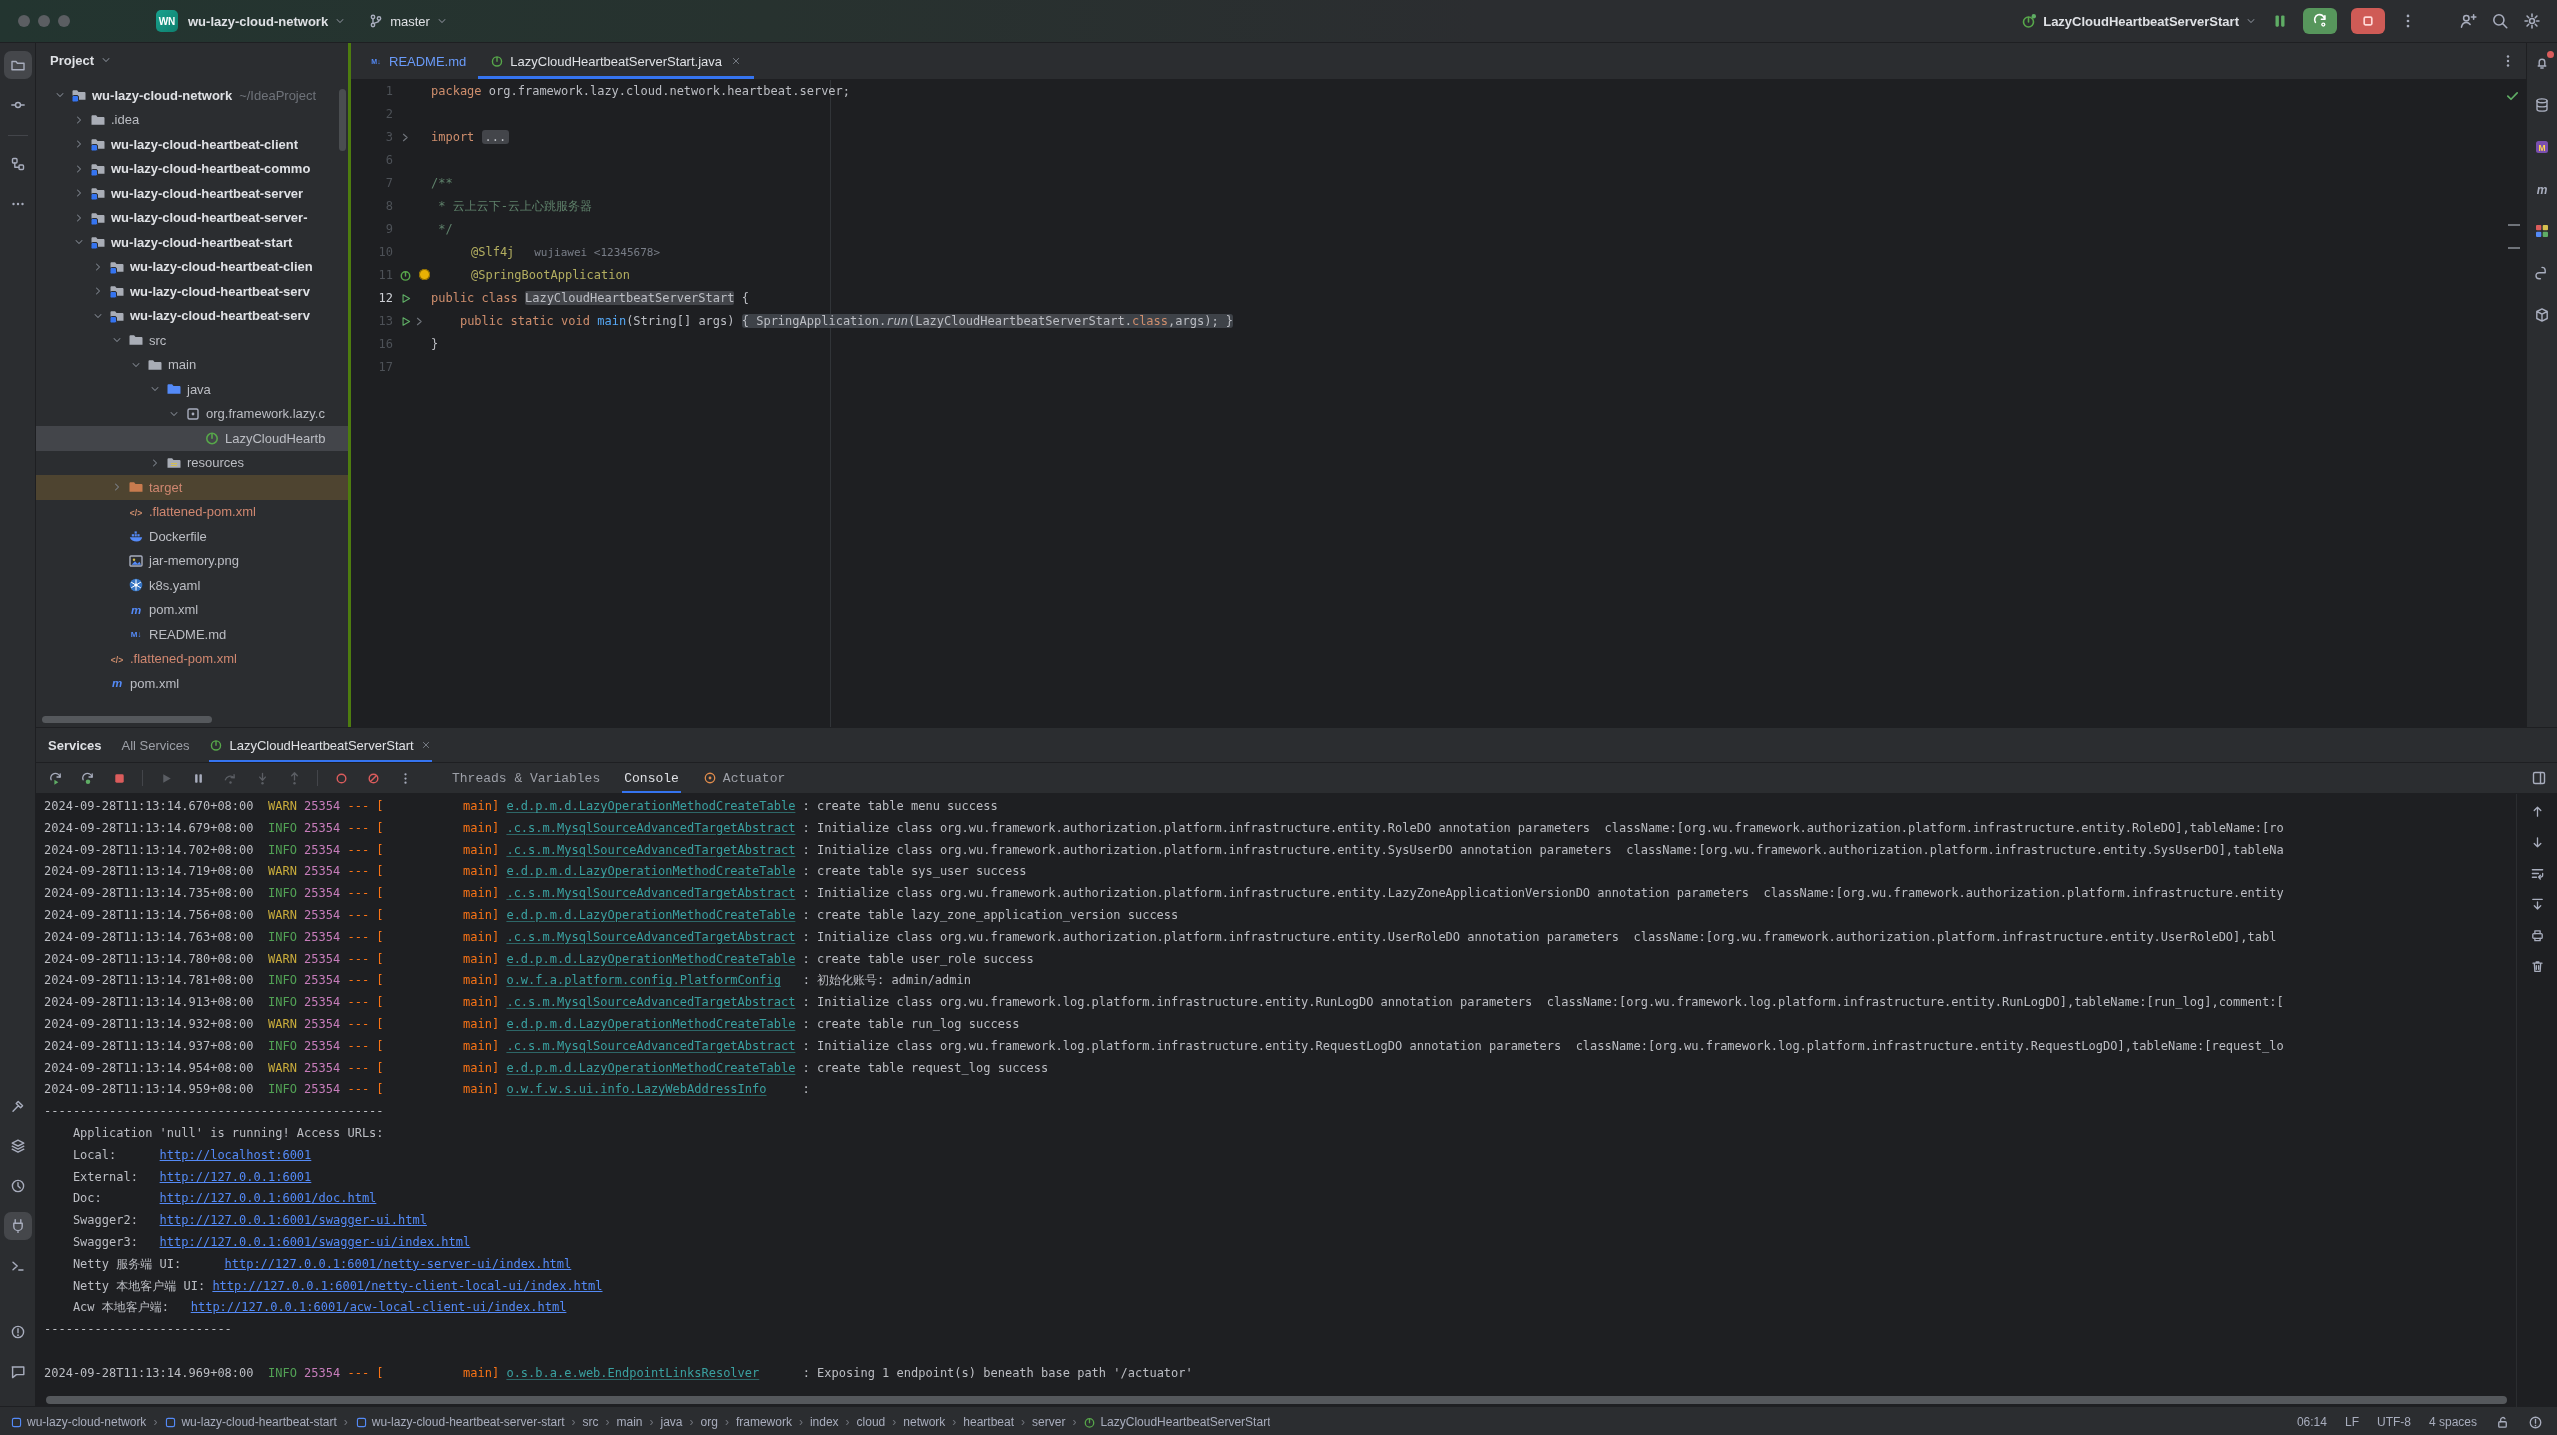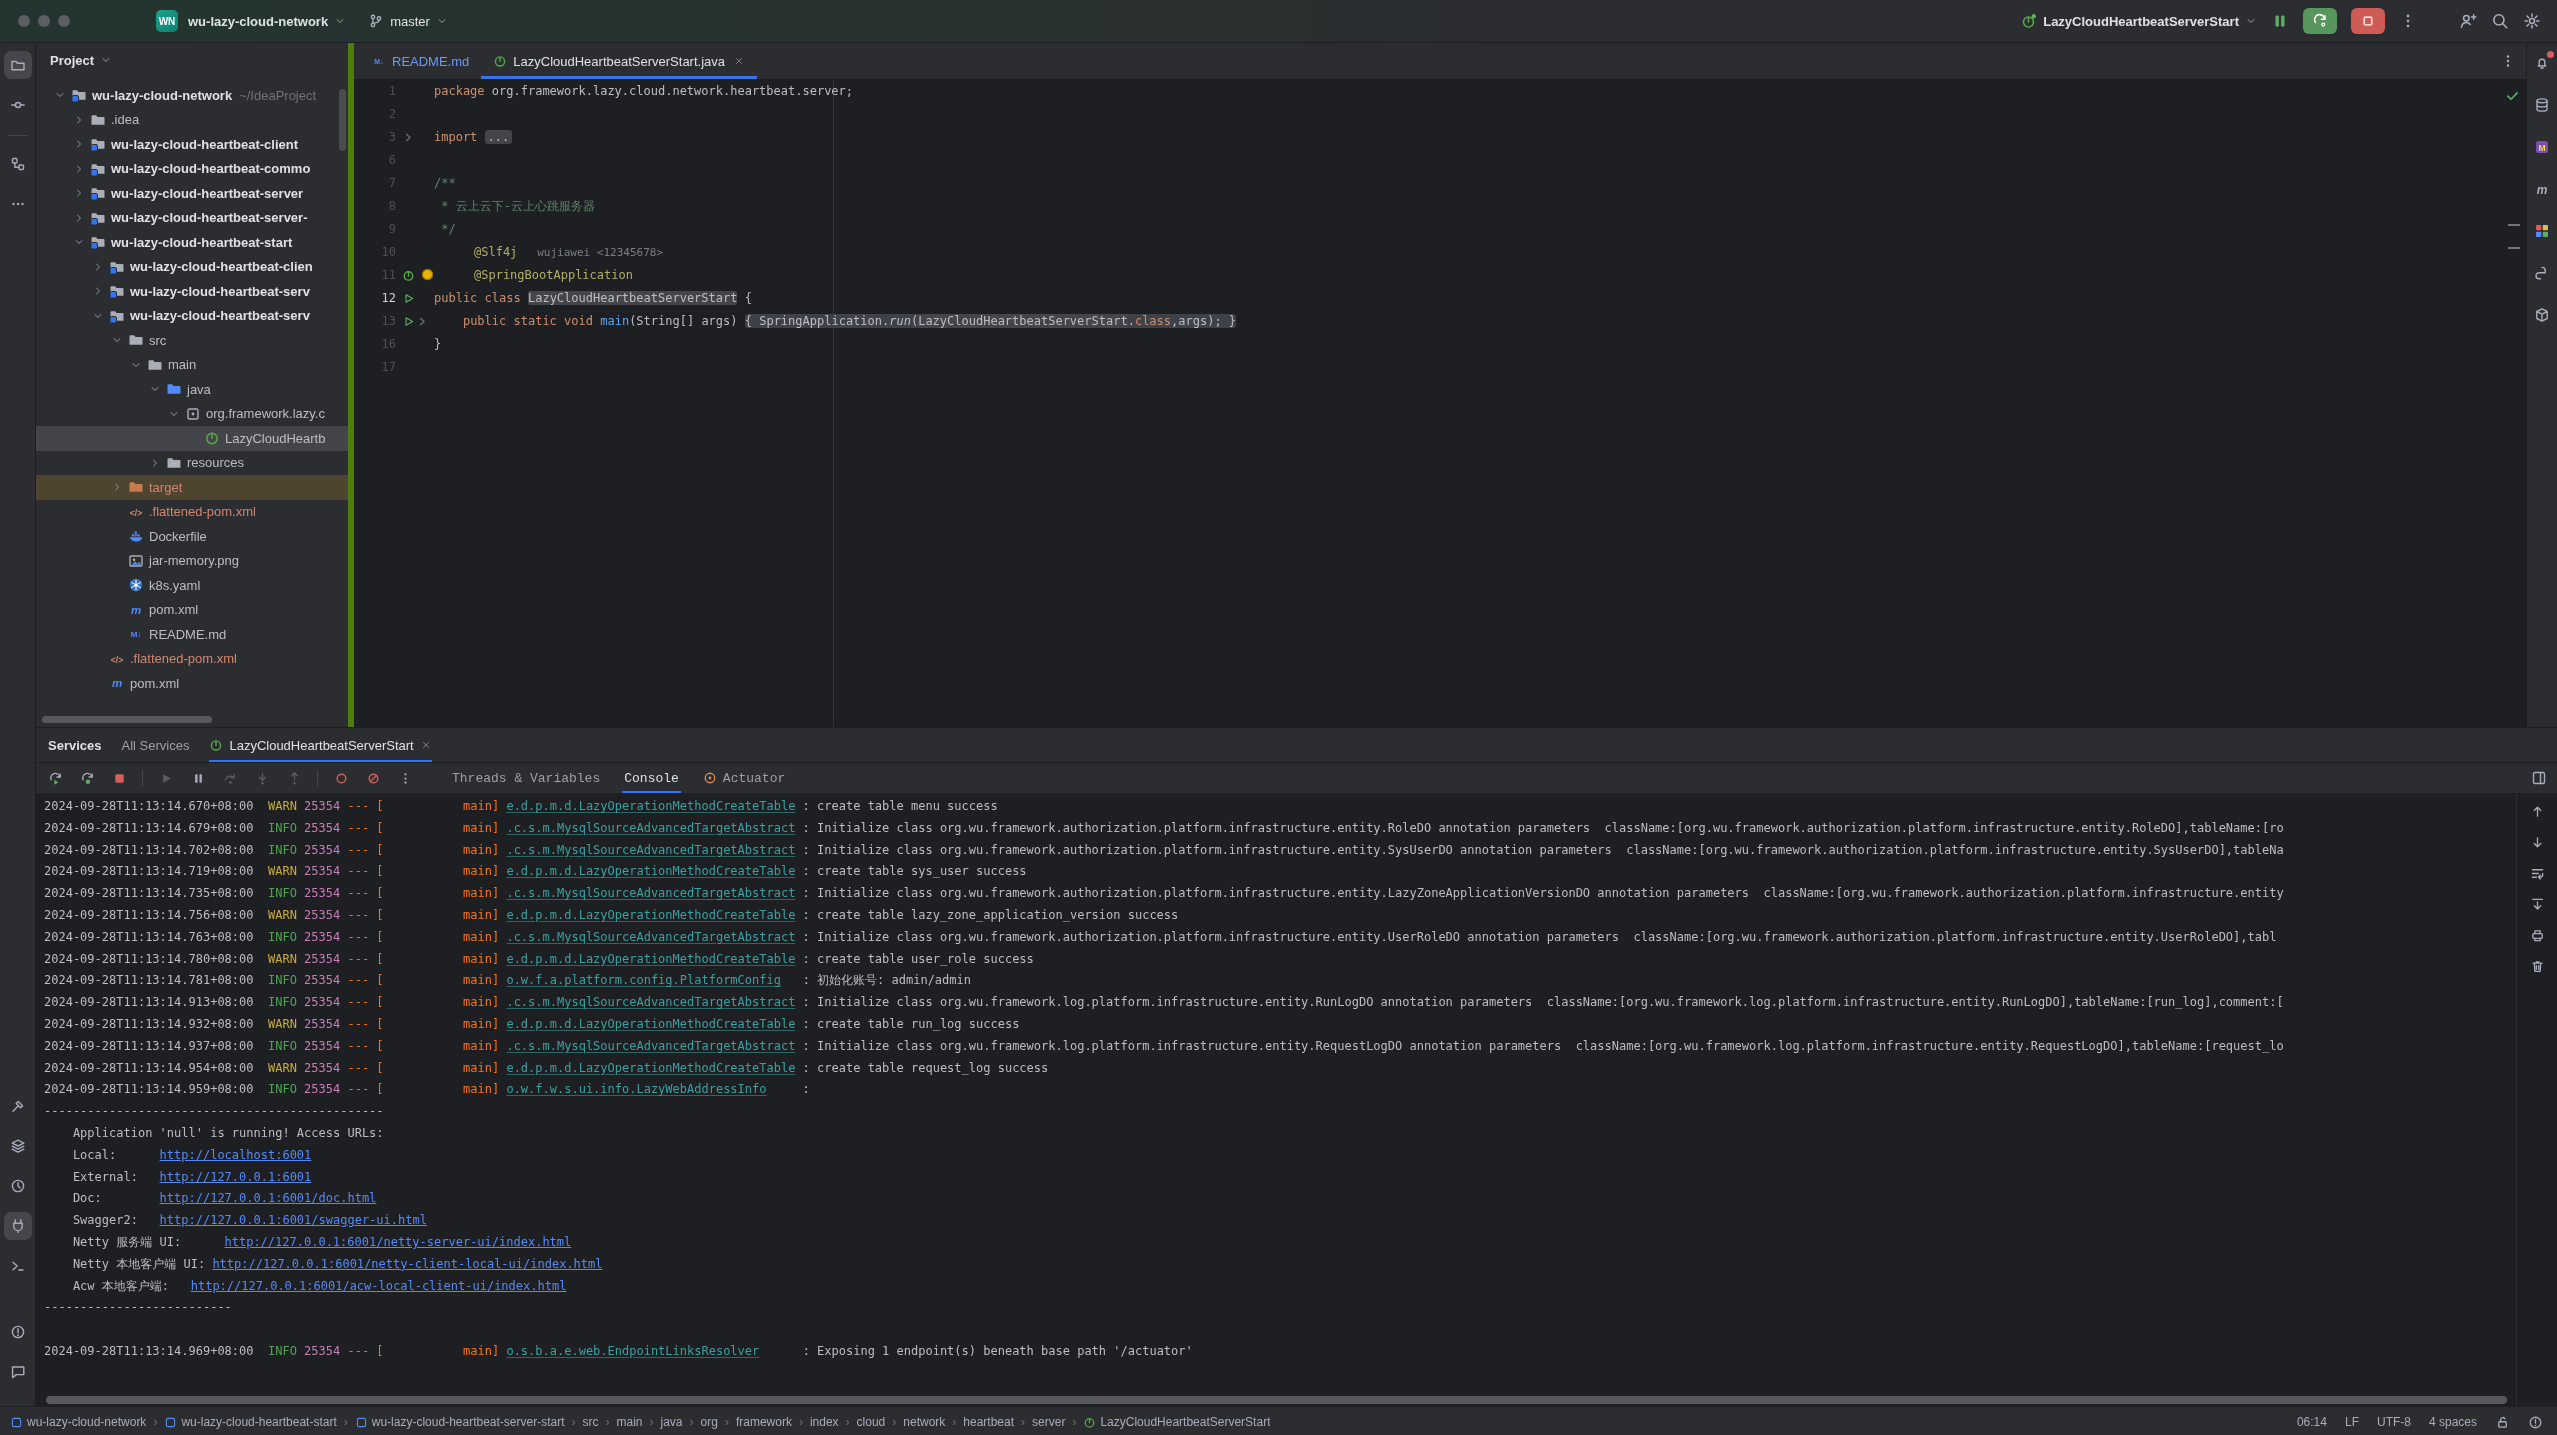--- a/index.html
+++ b/index.html
@@ -23,21 +23,21 @@
   
   #mid{display:flex;height:1363px;}
   #lstripe{width:36px;background:#2b2d30;border-right:1px solid #1e1f22;display:flex;flex-direction:column;align-items:center;padding:8px 0;box-sizing:border-box;}
   .sbtn{width:28px;height:28px;border-radius:7px;display:flex;align-items:center;justify-content:center;margin-bottom:12px;}
   .sbtn.active{background:#45474b;}
   .sdiv{width:20px;height:1px;background:#43454a;margin:4px 0 14px;}
   .sgrow{flex:1;}
   #rcol{flex:1;display:flex;flex-direction:column;min-width:0;}
   #upper{display:flex;height:684px;min-height:684px;}
   
-  #ppanel{width:312px;min-width:312px;background:#2b2d30;border-right:6px solid #4d7c0f;position:relative;overflow:hidden;}
+  #ppanel{width:312px;min-width:312px;background:#2b2d30;border-right:3px solid #4d7c0f;position:relative;overflow:hidden;}
   #phead{height:34px;display:flex;align-items:center;padding-left:14px;gap:6px;color:#dfe1e5;font-weight:700;}
   #tree{position:absolute;top:40px;left:0;right:0;bottom:14px;overflow:hidden;}
   .trow{height:24.5px;display:flex;align-items:center;white-space:nowrap;}
   .trow.sel-gray{background:#43454a;}
   .trow.sel-brown{background:#4e4430;}
   .tchev{width:17px;height:14px;display:inline-flex;align-items:center;flex:none;}
   .tchev .ico{width:12px;height:12px;}
   .tico{margin-right:5px;}
   .tlabel.b{color:#dfe1e5;font-weight:700;}
   .tlabel.salmon{color:#d08770;}
@@ -967,20 +967,21 @@
             <div class="cl"><span class="c-ts">2024-09-28T11:13:14.932+08:00</span><span class="c-warn">  WARN</span><span class="c-pid"> 25354</span><span class="c-th"> --- [           main] </span><span class="c-log">e.d.p.m.d.LazyOperationMethodCreateTable</span><span class="c-msg"> : create table run_log success</span></div>
             <div class="cl"><span class="c-ts">2024-09-28T11:13:14.937+08:00</span><span class="c-info">  INFO</span><span class="c-pid"> 25354</span><span class="c-th"> --- [           main] </span><span class="c-log">.c.s.m.MysqlSourceAdvancedTargetAbstract</span><span class="c-msg"> : Initialize class org.wu.framework.log.platform.infrastructure.entity.RequestLogDO annotation parameters  className:[org.wu.framework.log.platform.infrastructure.entity.RequestLogDO],tableName:[request_lo</span></div>
             <div class="cl"><span class="c-ts">2024-09-28T11:13:14.954+08:00</span><span class="c-warn">  WARN</span><span class="c-pid"> 25354</span><span class="c-th"> --- [           main] </span><span class="c-log">e.d.p.m.d.LazyOperationMethodCreateTable</span><span class="c-msg"> : create table request_log success</span></div>
             <div class="cl"><span class="c-ts">2024-09-28T11:13:14.959+08:00</span><span class="c-info">  INFO</span><span class="c-pid"> 25354</span><span class="c-th"> --- [           main] </span><span class="c-log">o.w.f.w.s.ui.info.LazyWebAddressInfo</span><span class="c-msg">     : </span></div>
             <div class="cl c-msg">-----------------------------------------------</div>
             <div class="cl c-msg">    Application 'null' is running! Access URLs:</div>
             <div class="cl"><span class="c-msg">    Local:      </span><span class="c-link">http://localhost:6001</span></div>
             <div class="cl"><span class="c-msg">    External:   </span><span class="c-link">http://127.0.0.1:6001</span></div>
             <div class="cl"><span class="c-msg">    Doc:        </span><span class="c-link">http://127.0.0.1:6001/doc.html</span></div>
             <div class="cl"><span class="c-msg">    Swagger2:   </span><span class="c-link">http://127.0.0.1:6001/swagger-ui.html</span></div>
+            <div class="cl"><span class="c-msg">    Swagger3:   </span><span class="c-link">http://127.0.0.1:6001/swagger-ui/index.html</span></div>
             <div class="cl"><span class="c-msg">    Netty 服务端 UI:      </span><span class="c-link">http://127.0.0.1:6001/netty-server-ui/index.html</span></div>
             <div class="cl"><span class="c-msg">    Netty 本地客户端 UI: </span><span class="c-link">http://127.0.0.1:6001/netty-client-local-ui/index.html</span></div>
             <div class="cl"><span class="c-msg">    Acw 本地客户端:   </span><span class="c-link">http://127.0.0.1:6001/acw-local-client-ui/index.html</span></div>
             <div class="cl c-msg">--------------------------</div>
             <div class="cl"></div>
             <div class="cl"><span class="c-ts">2024-09-28T11:13:14.969+08:00</span><span class="c-info">  INFO</span><span class="c-pid"> 25354</span><span class="c-th"> --- [           main] </span><span class="c-log">o.s.b.a.e.web.EndpointLinksResolver</span><span class="c-msg">      : Exposing 1 endpoint(s) beneath base path '/actuator'</span></div>
           </div>
         <div id="cgutter">
             <span class="tbtn">
               <span class="ico">

